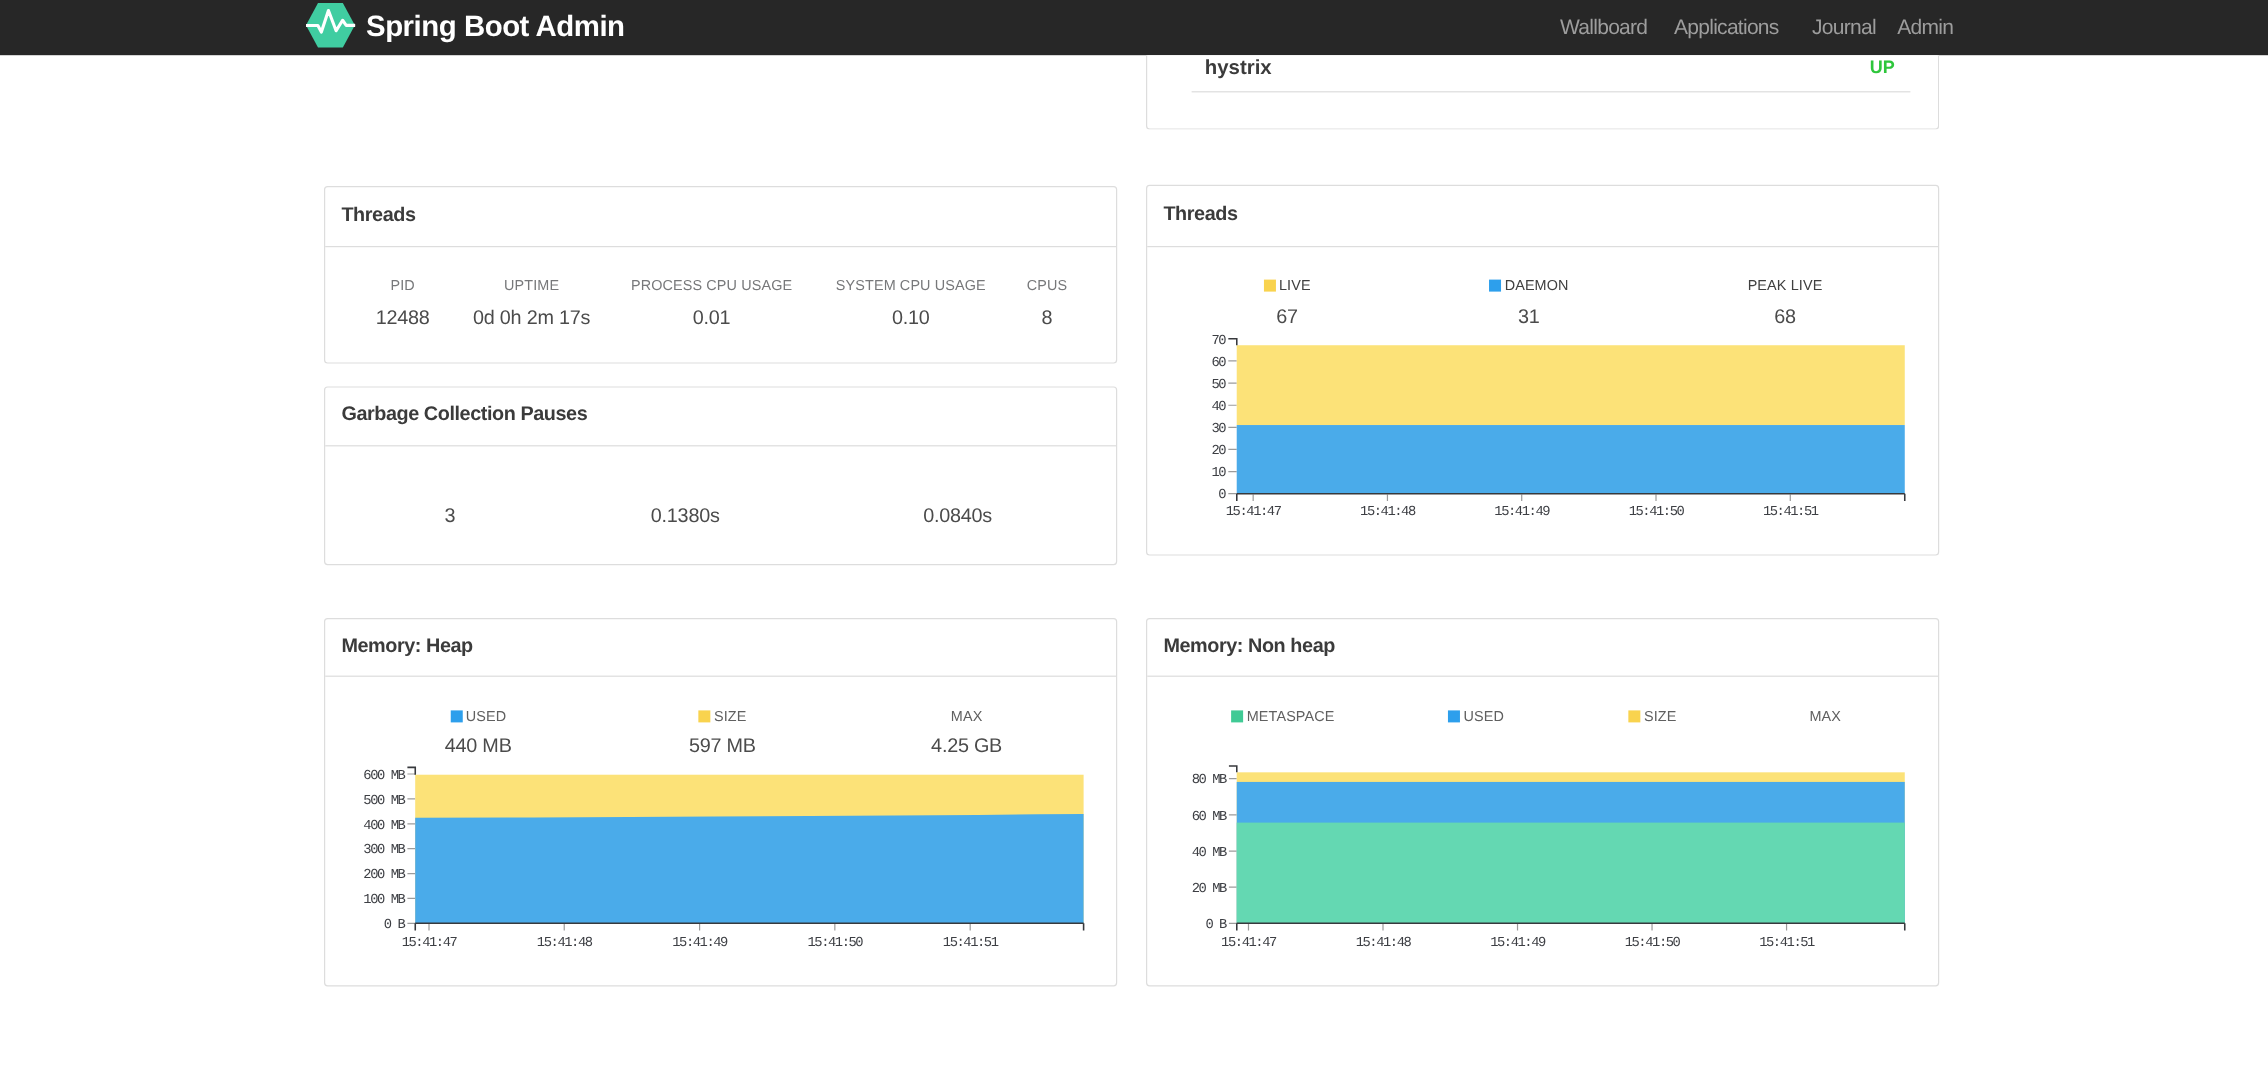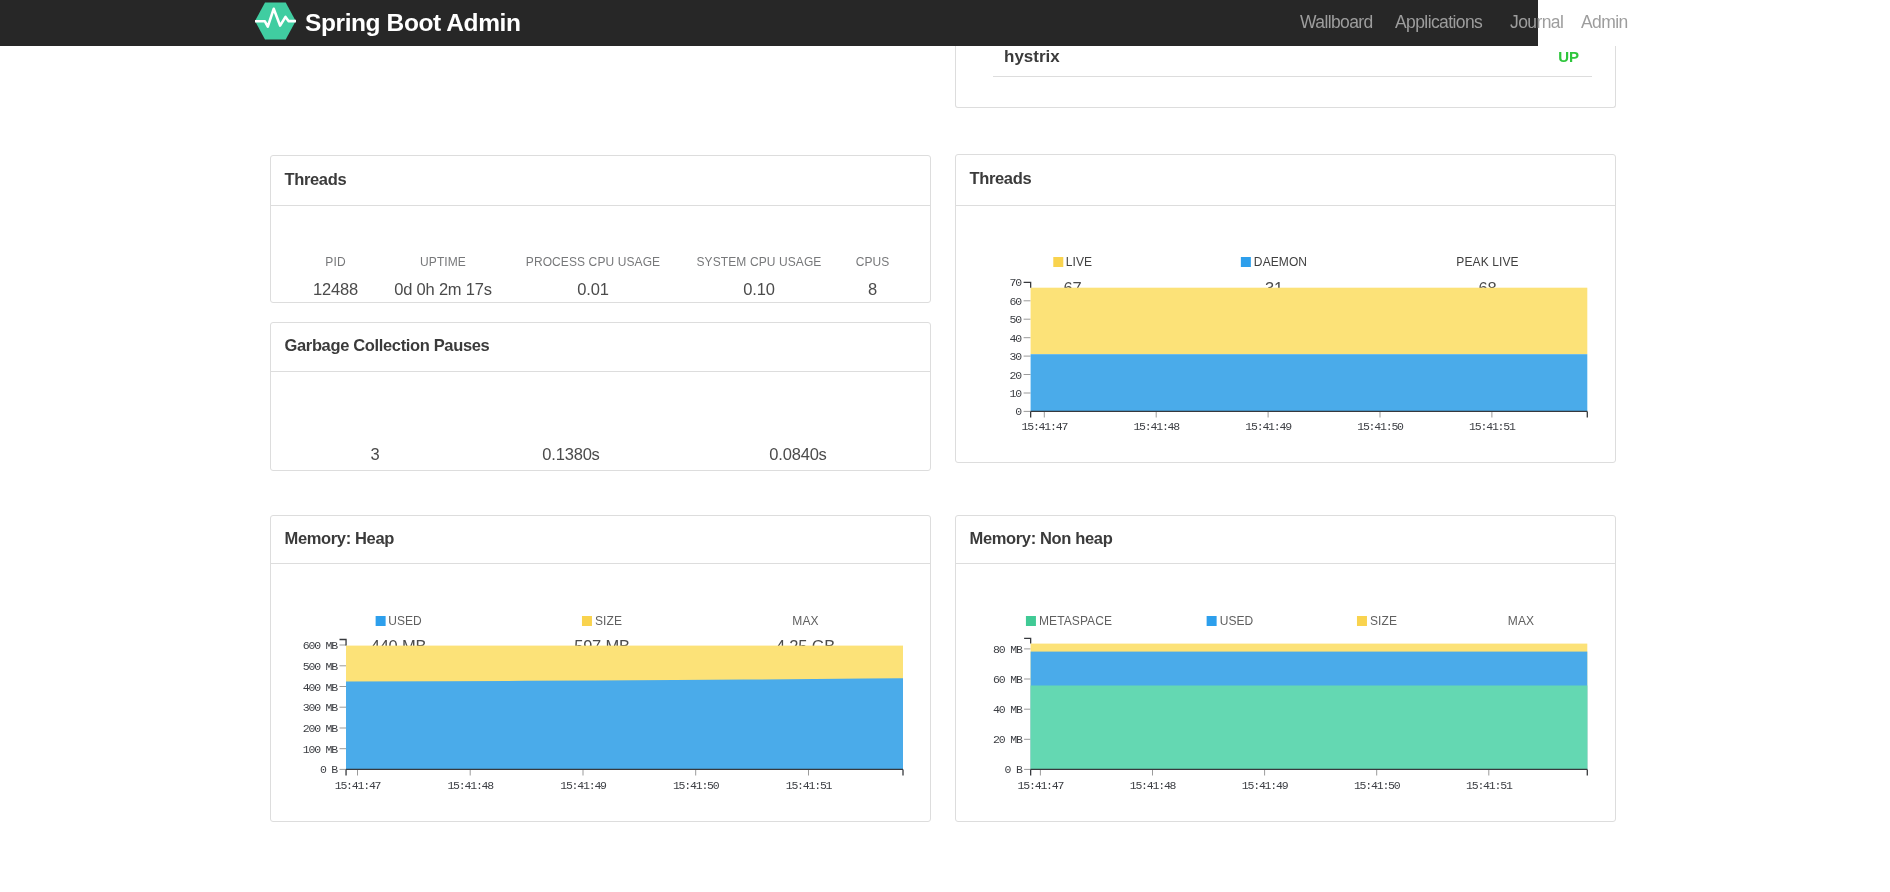--- a/index.html
+++ b/index.html
@@ -1,25 +1,25 @@
 <!DOCTYPE html>
 <html><head>
 <meta charset="utf-8">
 <style>
   * { margin:0; padding:0; box-sizing:border-box; }
   html,body { width:1890px; height:892px; background:#fff; font-family:"Liberation Sans", sans-serif; overflow:hidden; }
   .abs { position:absolute; }
-  #navbar { position:absolute; left:0; top:0; width:1538px; height:46px; background:#272727; }
+  #navbar { position:absolute; left:0; top:0; width:1890px; height:46px; background:#272727; }
   #brand { position:absolute; left:305px; top:9.5px; font-size:24.5px; line-height:25px; font-weight:bold; color:#fff; letter-spacing:-0.4px; }
   .navlink { position:absolute; top:12.5px; font-size:17.5px; line-height:18px; color:#9d9d9d; letter-spacing:-0.6px; }
   .panel { position:absolute; background:#fff; border:1px solid #ddd; border-radius:3px; }
   .ptitle { position:absolute; left:13.5px; font-size:16.5px; line-height:20px; font-weight:bold; color:#3b3b3b; letter-spacing:-0.35px; }
   .psep { position:absolute; left:0; width:100%; height:1px; background:#ddd; }
   .row20 { position:absolute; left:0; width:100%; height:20px; line-height:20px; }
-  .cc { position:absolute; transform:translateX(-50%); white-space:nowrap;margin-top:24px; }
+  .cc { position:absolute; transform:translateX(-50%); white-space:nowrap; }
   .lbl { font-size:12px; color:#77787a; letter-spacing:0.1px; }
   .val { font-size:16.5px; color:#4b4b4b; letter-spacing:-0.2px; }
   .sw { display:inline-block; width:10px; height:10px; margin-right:3px; vertical-align:-1px; }
   .chart { position:absolute; }
 </style>
 </head>
 <body>
 
 <div id="navbar">
   <svg class="abs" style="left:255px;top:2px" width="41" height="38" viewBox="0 0 41 38">

